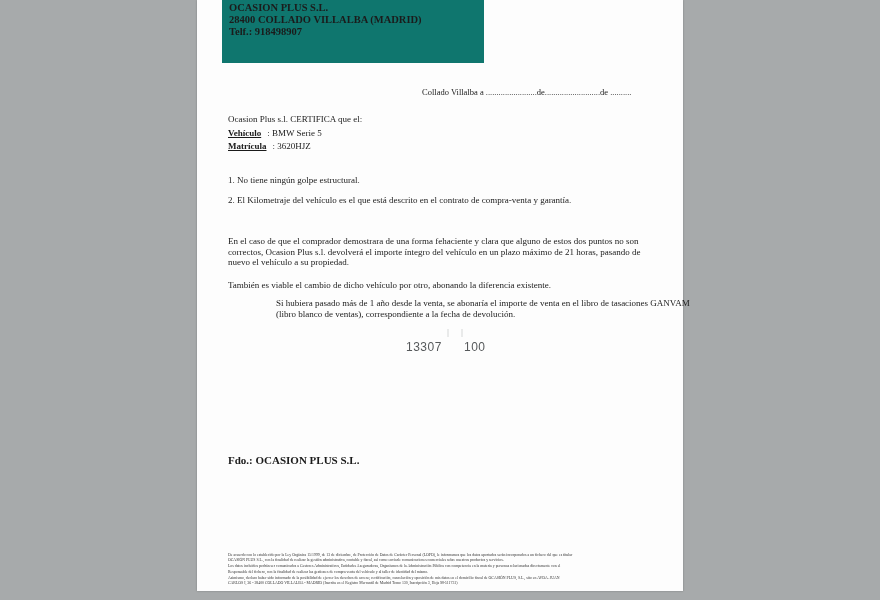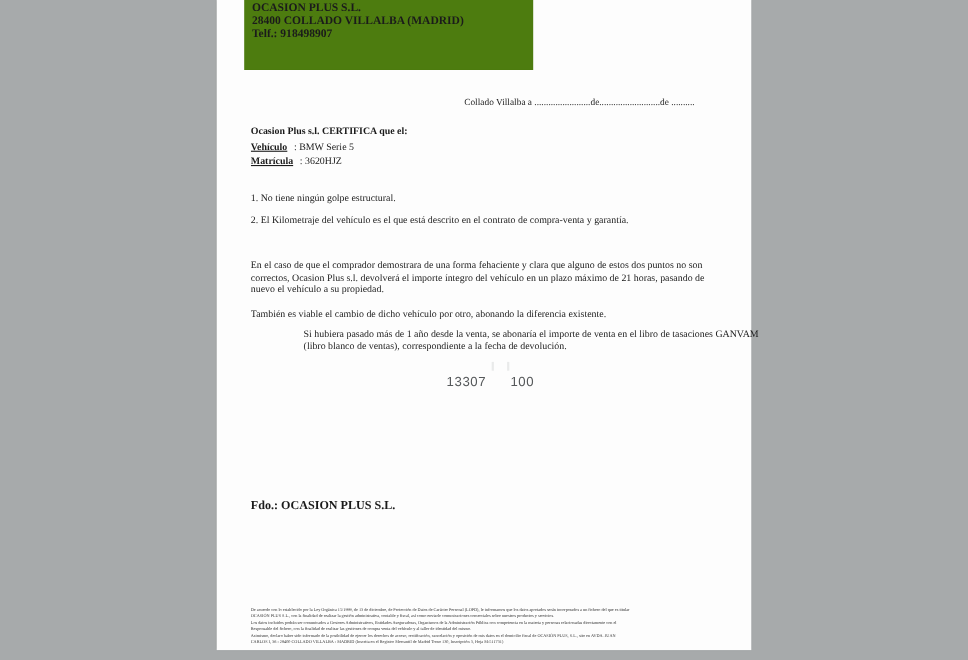--- a/index.html
+++ b/index.html
@@ -12,33 +12,33 @@
   .paper{
     position:absolute;left:197px;top:0;
     width:486px;height:591px;
     background:#fdfdfd;
     box-shadow:0 0 2px rgba(0,0,0,.25);
   }
   .scan{ filter:blur(.3px); color:#1b1b1b; }
   .letterhead{
     position:absolute;left:25px;top:0;
     width:262px;height:63px;
-    background:#4d7c0f;
+    background:#0f766e;
     padding:2px 0 0 7px;box-sizing:border-box;
   }
   .letterhead div{
     font-weight:bold;font-size:10.5px;line-height:12.2px;
     white-space:nowrap;
   }
   .dateline{
     position:absolute;left:225px;top:87px;
     font-size:8.5px;white-space:nowrap;color:#222;
   }
   .certify{ position:absolute;left:31px;top:113px;font-size:9px;line-height:13.5px; }
-  .certify .intro{ font-weight:bold;text-align:right; }
+  .certify .intro{ font-weight:normal;text-align:right; }
   .kv .label{ font-weight:bold;text-decoration:underline; }
   .kv .value{ margin-left:6px;text-align:center; }
   .item{ position:absolute;left:31px;font-size:9px;white-space:nowrap; }
   .item1{ top:175px; }
   .item2{ top:195px; }
   .para{ position:absolute;left:31px;width:434px;font-size:9px;line-height:10.7px; }
   .para1{ top:236px; }
   .para2{ top:280px;width:440px; }
   .para3{ top:298px;width:420px;margin-left:48px; }
   .figures{

